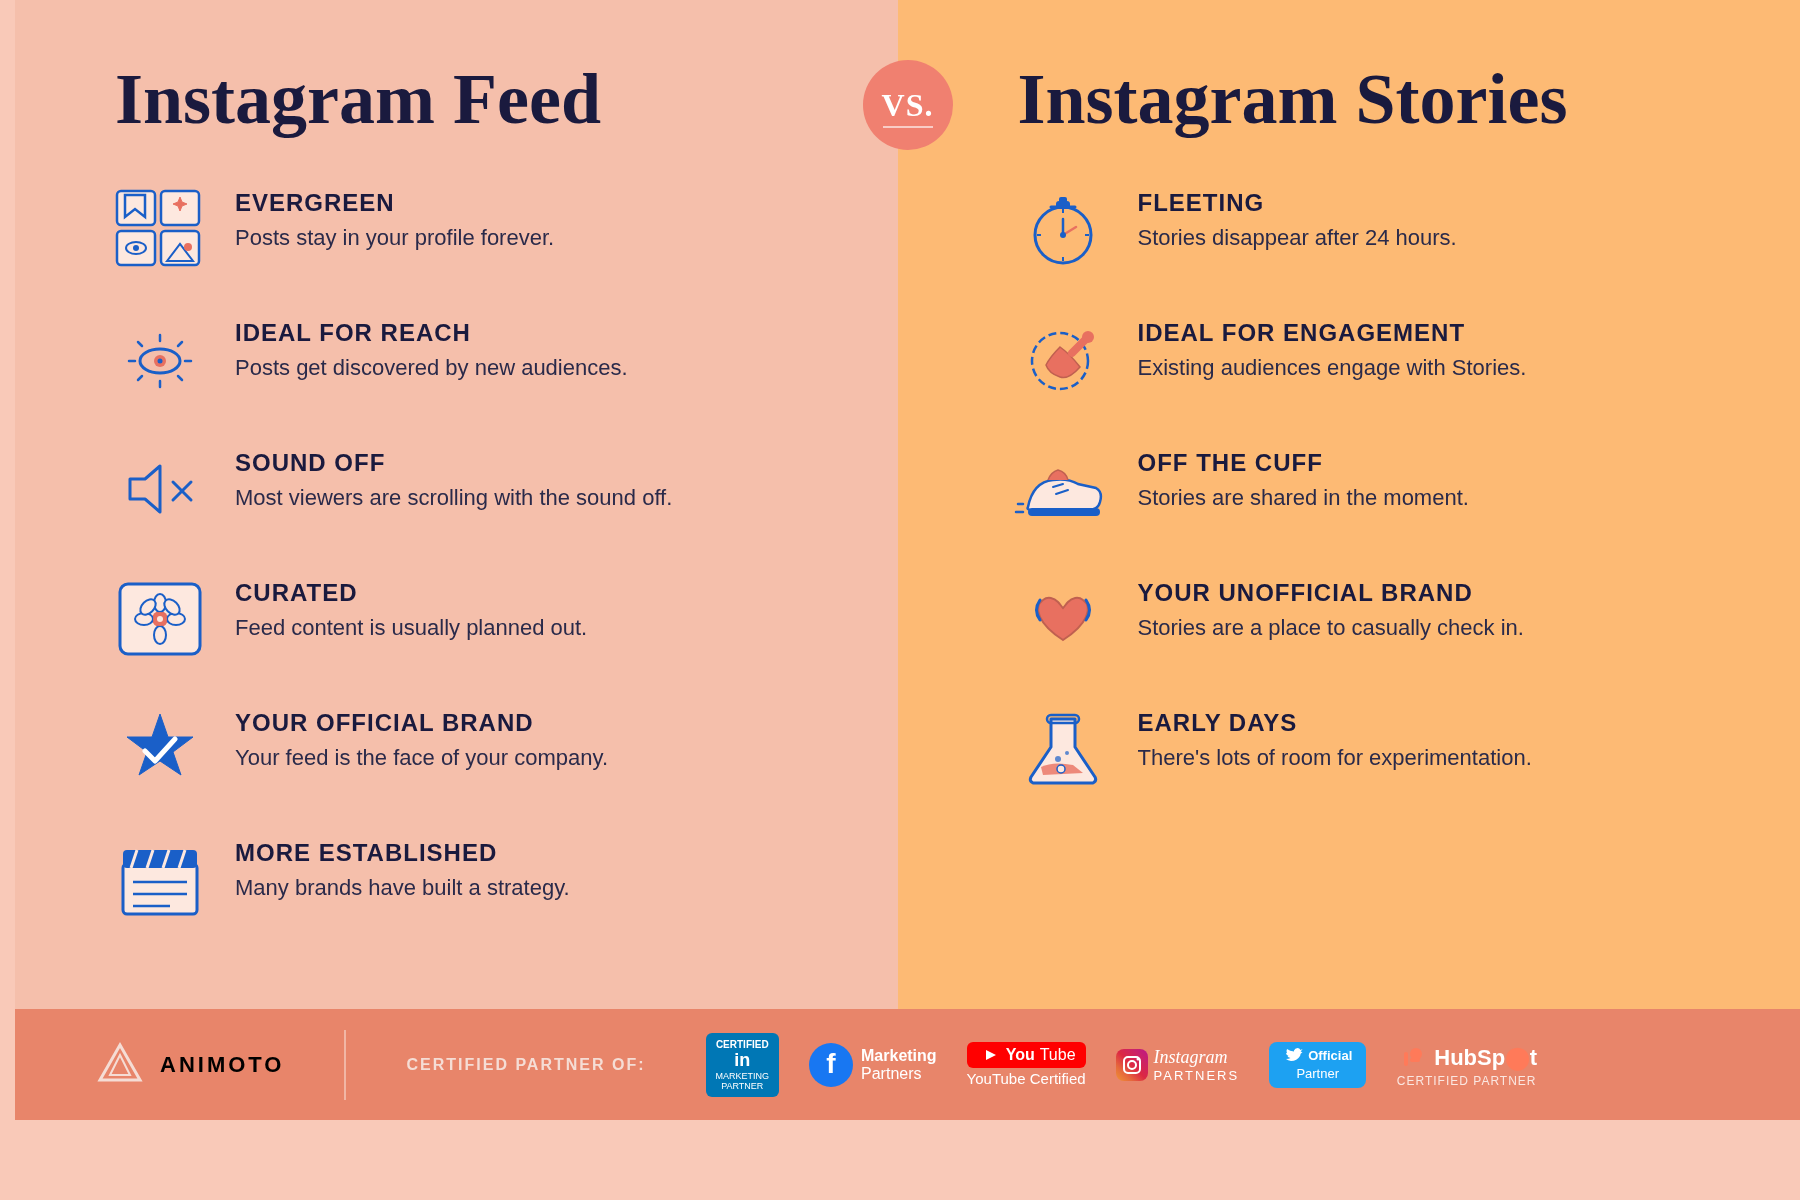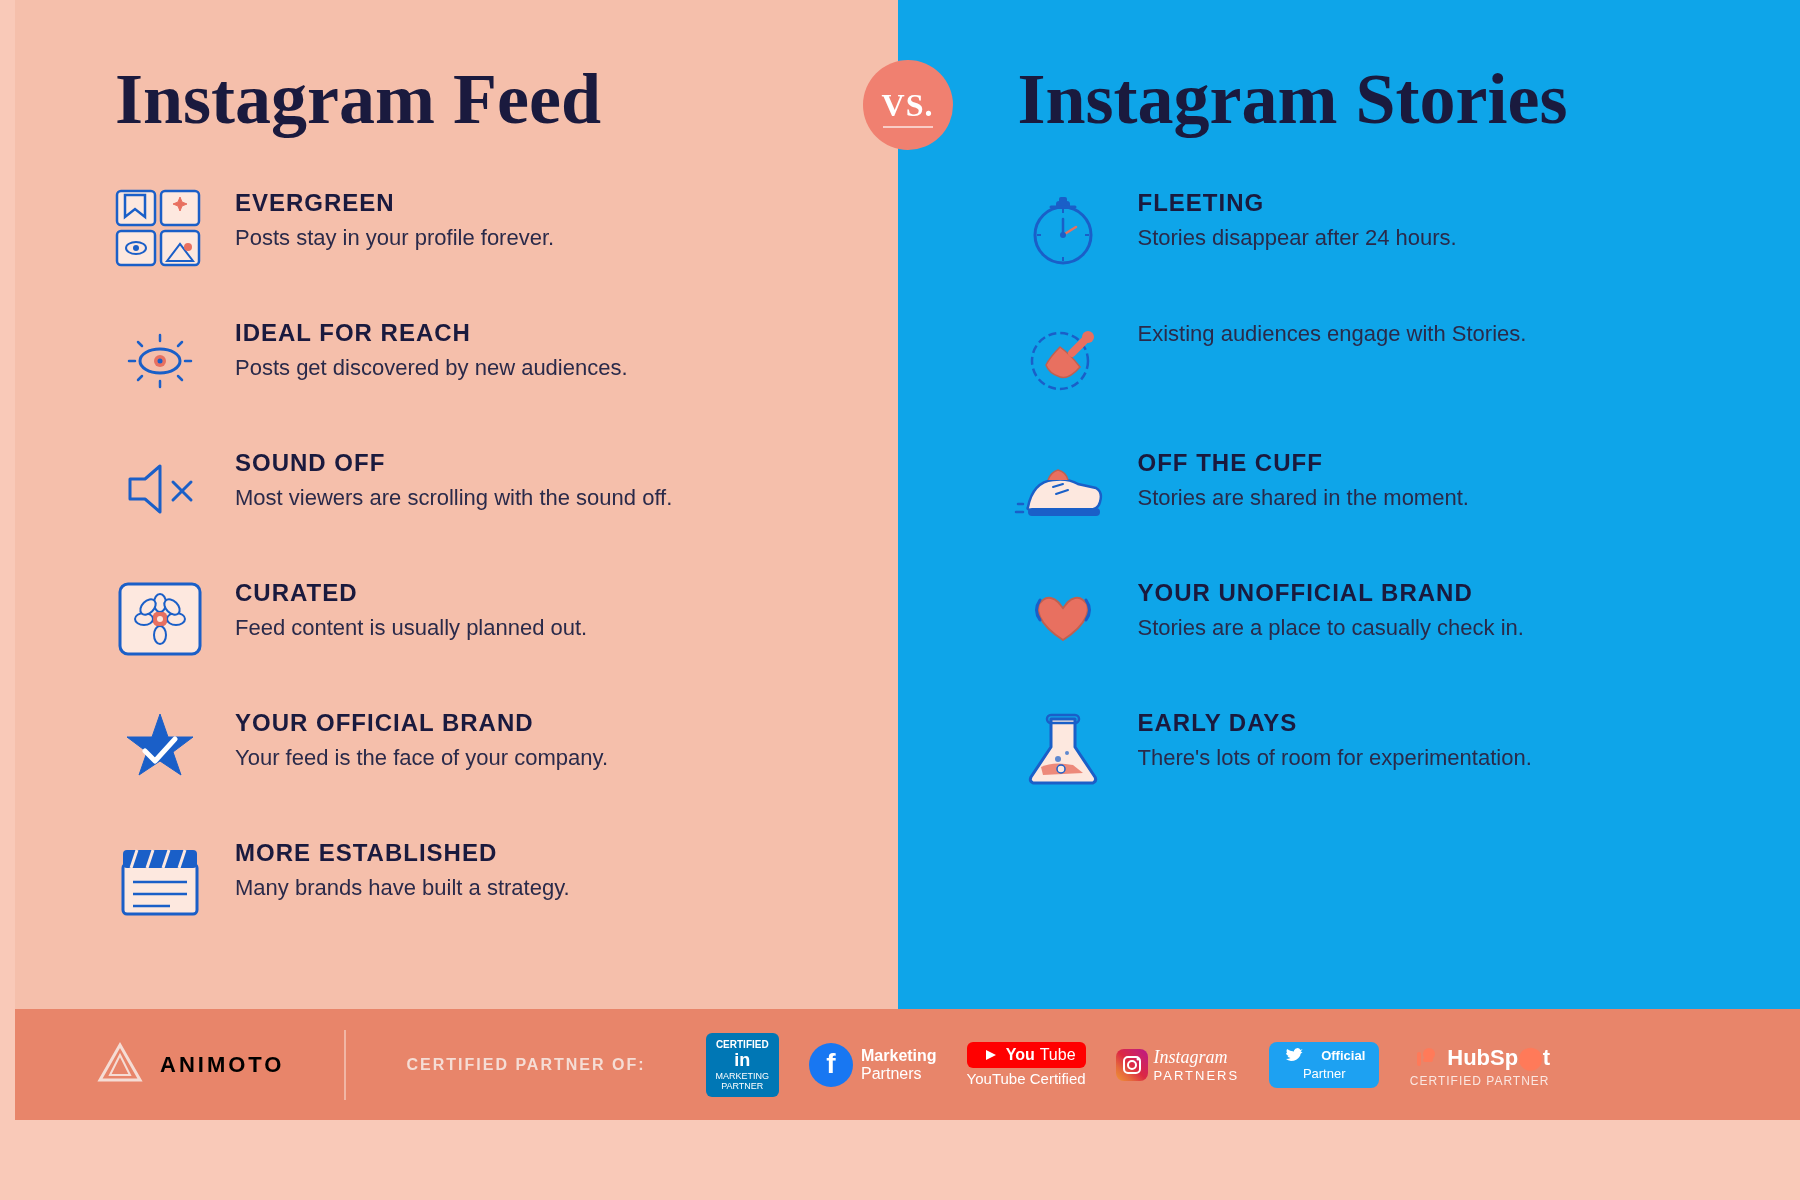--- a/index.html
+++ b/index.html
@@ -28,21 +28,21 @@
 
     .left-panel {
       flex: 1;
       background: #f5bfab;
       padding: 60px 80px 40px 100px;
       position: relative;
     }
 
     .right-panel {
       flex: 1;
-      background: #0ea5e9;
+      background: #fdba74;
       padding: 60px 80px 40px 120px;
     }
 
     .vs-circle {
       position: absolute;
       left: 50%;
       top: 60px;
       transform: translateX(-50%);
       width: 90px;
       height: 90px;
@@ -343,20 +343,21 @@
 
             <circle cx="42" cy="42" r="28" fill="none" stroke="#1a5fc8" stroke-width="2.5" stroke-dasharray="8 4"></circle>
 
             <path d="M42 28 C42 28 52 35 62 48 C55 56 48 60 42 58 C36 56 30 52 28 46 C32 38 38 32 42 28 Z" fill="#e87060" stroke="#c06050" stroke-width="1.5"></path>
 
             <path d="M54 34 L68 20" stroke="#e87060" stroke-width="8" stroke-linecap="round"></path>
             <circle cx="70" cy="18" r="6" fill="#e87060"></circle>
           </svg>
         </div>
         <div class="feature-text">
+          <div class="feature-title">IDEAL FOR ENGAGEMENT</div>
           <div class="feature-desc">Existing audiences engage with Stories.</div>
         </div>
       </div>
 
 
       <div class="feature-item">
         <div class="icon-box">
           <svg width="90" height="75" viewBox="0 0 90 75">
 
             <path d="M10 55 Q15 30 35 28 Q50 26 60 32 L78 36 Q85 40 82 50 Q80 58 70 58 L15 58 Q8 58 10 55 Z" fill="#fde8df" stroke="#1a5fc8" stroke-width="2.5"></path>
@@ -480,21 +481,21 @@
           <circle cx="16" cy="16" r="4" fill="none" stroke="white" stroke-width="2"></circle>
           <circle cx="22" cy="10" r="1.5" fill="white"></circle>
         </svg>
         <div>
           <span style="color:white;font-size:18px;font-style:italic;font-family:Georgia;">Instagram</span>
           <span style="color:white;font-size:13px;font-family:Arial;display:block;letter-spacing:2px;">PARTNERS</span>
         </div>
       </div>
 
       <div style="background:#1da1f2;border-radius:8px;padding:6px 14px;text-align:center;">
-        <div style="display:flex;align-items:center;gap:18px;">
+        <div style="display:flex;align-items:center;gap:5px;">
           <svg width="20" height="16" viewBox="0 0 20 16">
             <path d="M20 2 Q19 3 18 3 Q19 2 19.5 1 Q18.5 1.5 17.5 2 Q16.5 0 14.5 0 Q12 0 11 2.5 Q11 3 11 3.5 Q7 3 4 1 Q3 3 4 5 Q3.5 5 3 4.8 Q3 7 5.5 8 Q5 8 4.5 7.9 Q5 9.5 7.5 10 Q6 11 3 11 Q5 12.5 8 13 Q14 13 17 8 Q17.5 7 17.5 6 Q18.5 5 19.5 4 Q18.5 4 17.5 3.5 Q18.5 3 20 2 Z" fill="white"></path>
           </svg>
           <span style="color:white;font-size:13px;font-weight:bold;font-family:Arial;">Official</span>
         </div>
         <span style="color:white;font-size:13px;font-family:Arial;">Partner</span>
       </div>
 
       <div style="display:flex;flex-direction:column;align-items:center;">
         <div style="display:flex;align-items:center;gap:6px;">

